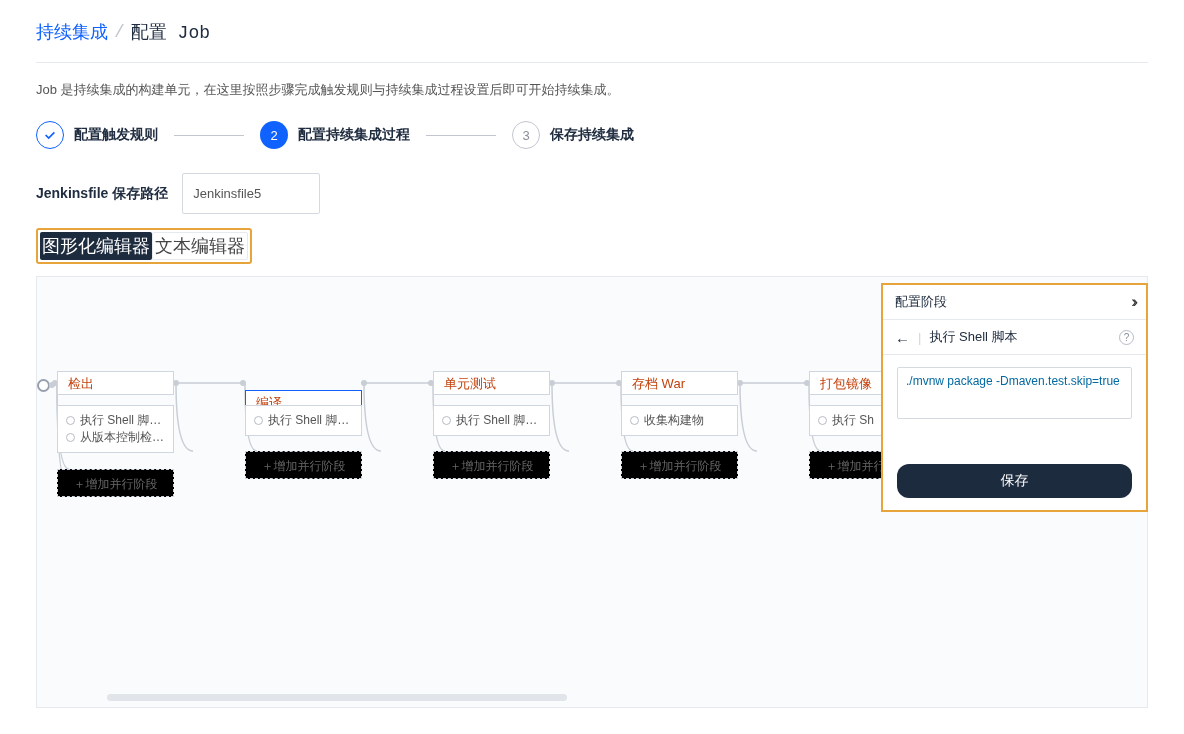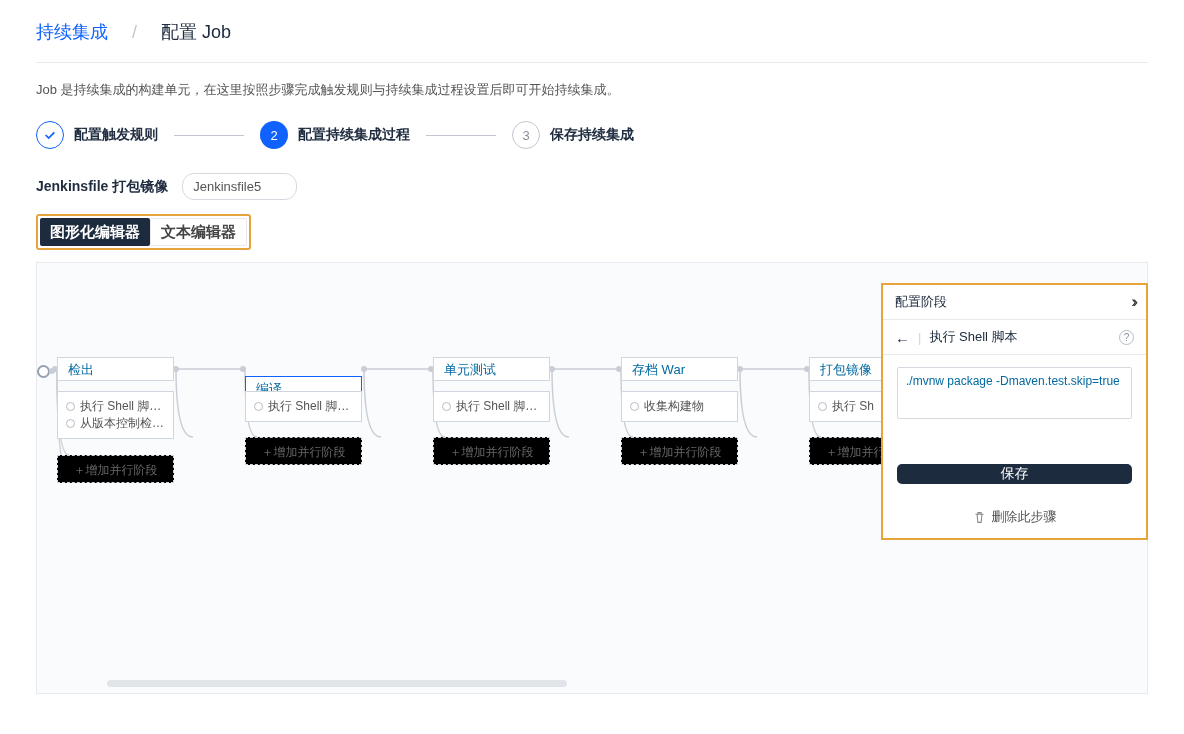--- a/index.html
+++ b/index.html
@@ -1,75 +1,75 @@
 <!DOCTYPE html>
 <html><head>
 <meta charset="utf-8">
 <style>
 * { box-sizing: border-box; margin: 0; padding: 0; }
 body { font-family: -apple-system, BlinkMacSystemFont, "Segoe UI", "PingFang SC", "Microsoft YaHei", sans-serif; background: #fff; color: #202d40; font-size: 14px; }
 .page { width: 1184px; height: 734px; padding: 20px 36px; position: relative; }
 
-.breadcrumb { display: flex; align-items: center; gap: 24px; font-size: 18px; margin-bottom: 18px; }
+.breadcrumb { display: flex; align-items: center; gap: 6px; font-size: 18px; margin-bottom: 18px; font-family: Liberation Mono, monospace; }
 .breadcrumb .link { color: #1062fe; }
 .breadcrumb .sep { color: #c2c7cf; }
 .breadcrumb .cur { color: #202d40; }
 .hr { border: none; border-top: 1px solid #e6e9ee; margin-bottom: 18px; }
 
 .desc { color: #555; font-size: 13px; margin-bottom: 22px; }
 
 .steps { display: flex; align-items: center; gap: 0; margin-bottom: 24px; }
 .step { display: flex; align-items: center; gap: 10px; }
 .step-circle { width: 28px; height: 28px; border-radius: 50%; display: flex; align-items: center; justify-content: center; font-size: 13px; }
 .step-done { border: 1.5px solid #1062fe; color: #1062fe; background: #fff; }
 .step-active { background: #1062fe; color: #fff; }
 .step-wait { border: 1.5px solid #c2c7cf; color: #8a8f99; background: #fff; }
 .step-label { font-size: 14px; font-weight: bold; }
 .step-label.bold { font-weight: 700; }
 .step-line { width: 70px; height: 1px; background: #c2c7cf; margin: 0 16px; }
 .check-svg { width: 14px; height: 14px; }
 
 .form-row { display: flex; align-items: center; gap: 14px; margin-bottom: 14px; }
 .form-label { font-weight: 700; font-size: 14px; }
-.input { border: 1px solid #d5dae1; border-radius: 12px; padding: 5px 10px; font-size: 13px; width: 115px; color: #555; }
+.input { border: 1px solid #d5dae1; border-radius: 2px; padding: 12px 10px; font-size: 13px; width: 138px; color: #555; }
 
 .section-label { font-weight: 700; margin-bottom: 10px; }
 
 .tab-wrap { display: inline-flex; border: 2px solid #e7a43b; border-radius: 3px; height: 36px; padding: 2px; margin-bottom: 12px; }
-.tab { padding: 0 10px; display: flex; align-items: center; font-size: 15px; cursor: pointer; border-radius: 2px; font-weight: bold; }
+.tab { padding: 0 2px; display: flex; align-items: center; font-size: 18px; cursor: pointer; border-radius: 2px; }
 .tab.active { background: #1d2b3e; color: #fff; }
 .tab:not(.active) { background: #fff; color: #444; border: 1px solid #e6e9ee; }
 
 .canvas-area { position: relative; border: 1px solid #e6e9ee; height: 432px; overflow: hidden; background: #fafbfc; }
 
 .svg-lines { position: absolute; top: 0; left: 0; width: 100%; height: 100%; pointer-events: none; }
 .svg-lines path, .svg-lines line { stroke: #c9ced6; stroke-width: 1.5; fill: none; }
 .svg-lines circle.dot { fill:#c9ced6; }
 
 .pipeline { position: absolute; display: flex; gap: 0; top: 82px; left: 6px; }
 .col { width: 188px; position: relative; }
-.stage-box { position: absolute; top: 12px; width: 117px; height: 24px; line-height: 24px; border: 1px solid #d0d6df; background: #fff; font-size: 13px; padding: 0 10px; color: #0369a1; left: 14px; }
+.stage-box { position: absolute; top: 12px; width: 117px; height: 24px; line-height: 24px; border: 1px solid #d0d6df; background: #fff; font-size: 13px; padding: 0 10px; color: #c2410c; left: 14px; }
 .stage-box.active { border: 1.5px solid #1062fe; margin-top: 19px; }
 .step-box { position: absolute; top: 46px; width: 117px; border: 1px solid #d0d6df; background: #fff; font-size: 12px; padding: 6px 8px; color: #555; left: 14px; }
 .step-line-item { white-space: nowrap; overflow: hidden; text-overflow: ellipsis; }
 .radio-dot { display: inline-block; width: 9px; height: 9px; border: 1px solid #b5bcc7; border-radius: 50%; margin-right: 5px; vertical-align: middle; }
 .add-par { position: absolute; width: 117px; height: 28px; line-height: 28px; border: 1px dashed #d0d6df; background: #000000; font-size: 12px; color: #666; text-align: center; left: 14px; }
 
 .start-dot { position: absolute; left: 0px; top: 102px; width: 13px; height: 13px; border: 2px solid #96a0af; border-radius: 50%; background: #fff; }
 
 .side-panel { position: absolute; right: 36px; top: 283px; width: 267px; border: 2px solid #e7a43b; background: #fff; z-index: 10; margin-left: 35px; }
 .panel-head { display: flex; align-items: center; justify-content: space-between; padding: 8px 12px; border-bottom: 1px solid #e6e9ee; font-size: 13px; }
 .chev { font-size: 16px; color: #333; cursor: pointer; letter-spacing: -4px; }
 .panel-sub { display: flex; align-items: center; gap: 8px; padding: 8px 12px; border-bottom: 1px solid #e6e9ee; font-size: 13px; }
 .back-arrow { cursor: pointer; font-size: 15px; }
 .help-icon { margin-left: auto; width: 15px; height: 15px; border: 1px solid #b5bcc7; border-radius: 50%; display: flex; align-items: center; justify-content: center; font-size: 10px; color: #8a8f99; cursor: pointer; }
 .panel-body { padding: 12px 14px; }
 .field-label { font-size: 13px; margin-bottom: 8px; color: #333; }
 .textarea { width: 100%; height: 52px; border: 1px solid #d5dae1; border-radius: 2px; padding: 6px 8px; font-size: 12px; color: #0369a1; font-family: inherit; resize: none; }
-.save-btn { margin-top: 42px; width: 100%; height: 20px; background: #1d2b3e; color: #fff; border: none; font-size: 14px; cursor: pointer; border-radius: 5px; }
+.save-btn { margin-top: 42px; width: 100%; height: 34px; background: #1d2b3e; color: #fff; border: none; font-size: 14px; cursor: pointer; border-radius: 12px; }
 .delete-row { display: flex; align-items: center; justify-content: center; gap: 6px; padding: 12px; font-size: 13px; color: #555; cursor: pointer; }
 .trash-icon { width: 13px; height: 13px; }
 .scroll-thumb { position:absolute; bottom:6px; left:70px; width:460px; height:7px; background:#e1e5ea; border-radius:4px; }
 </style>
 </head>
 <body>
 
 <div class="page">
   <div class="breadcrumb">
     <span class="link">持续集成</span>
@@ -94,21 +94,21 @@
       <span class="step-label bold">配置持续集成过程</span>
     </div>
     <div class="step-line"></div>
     <div class="step">
       <div class="step-circle step-wait">3</div>
       <span class="step-label">保存持续集成</span>
     </div>
   </div>
 
   <div class="form-row">
-    <span class="form-label">Jenkinsfile 打包镜像</span>
+    <span class="form-label">Jenkinsfile 保存路径</span>
     <input class="input" value="Jenkinsfile5" style="">
   </div>
 
 
   <div class="tab-wrap">
     <div class="tab active">图形化编辑器</div>
     <div class="tab">文本编辑器</div>
   </div>
 
   <div class="canvas-area">
@@ -204,20 +204,14 @@
     <div class="panel-sub">
       <span class="back-arrow">←</span>
       <span style="color:#d0d6df">|</span>
       <span>执行 Shell 脚本</span>
       <span class="help-icon">?</span>
     </div>
     <div class="panel-body">
       <textarea class="textarea" style="">./mvnw package -Dmaven.test.skip=true</textarea>
       <button class="save-btn">保存</button>
     </div>
-    <div class="delete-row">
-      <svg class="trash-icon" viewBox="0 0 16 16">
-          <path d="M3 4h10M6 4V2h4v2M5 4l1 10h4l1-10" fill="none" stroke="#888" stroke-width="1.3"></path>
-        </svg>
-      <span>删除此步骤</span>
-    </div>
   </div>
 </div>
 
 </body></html>

